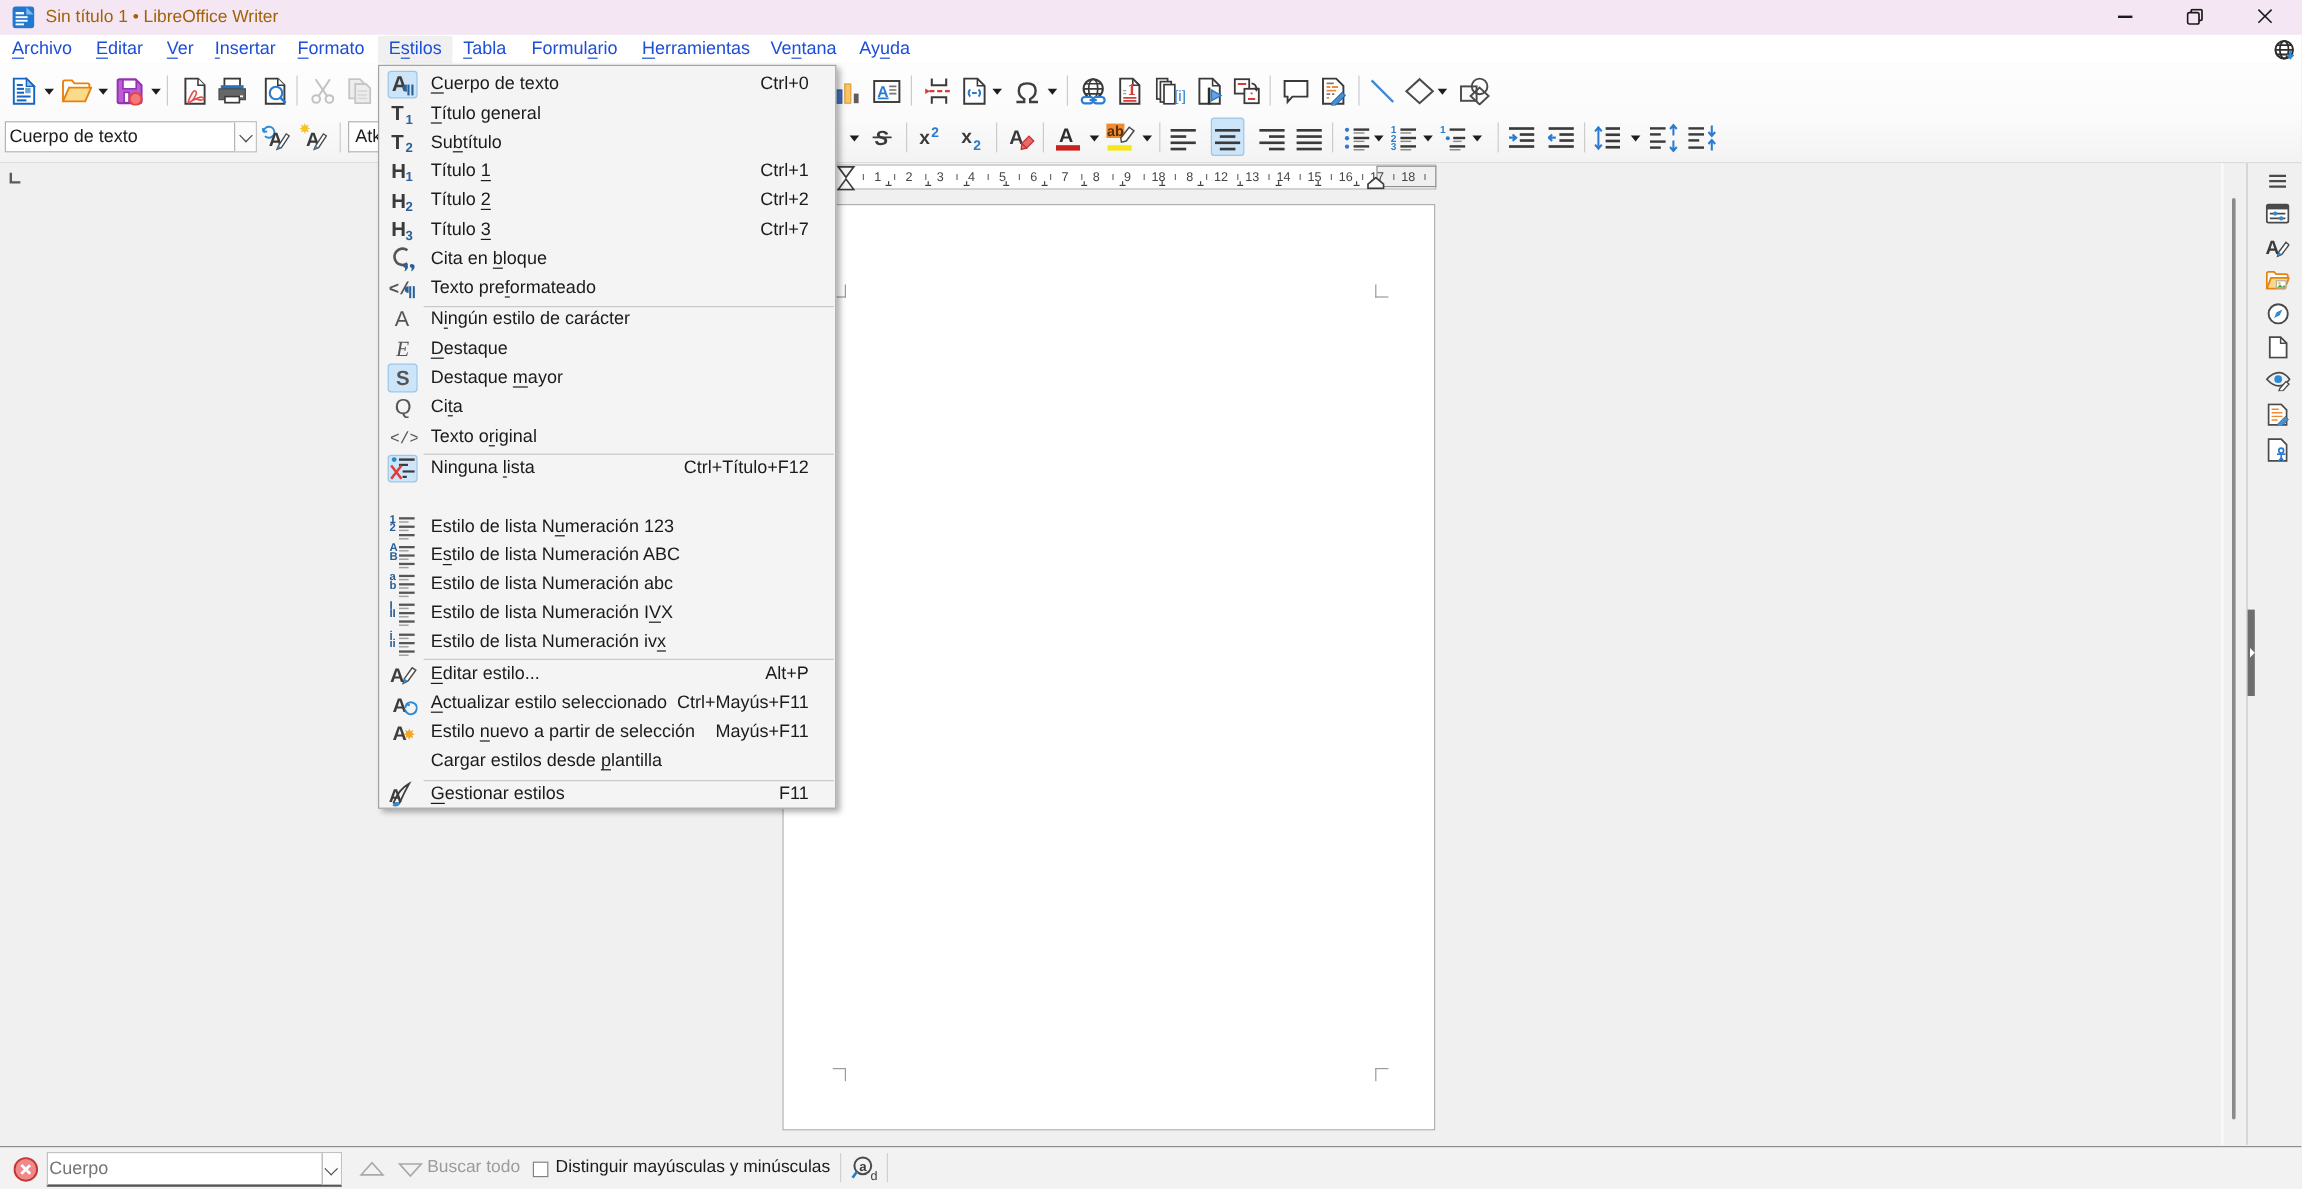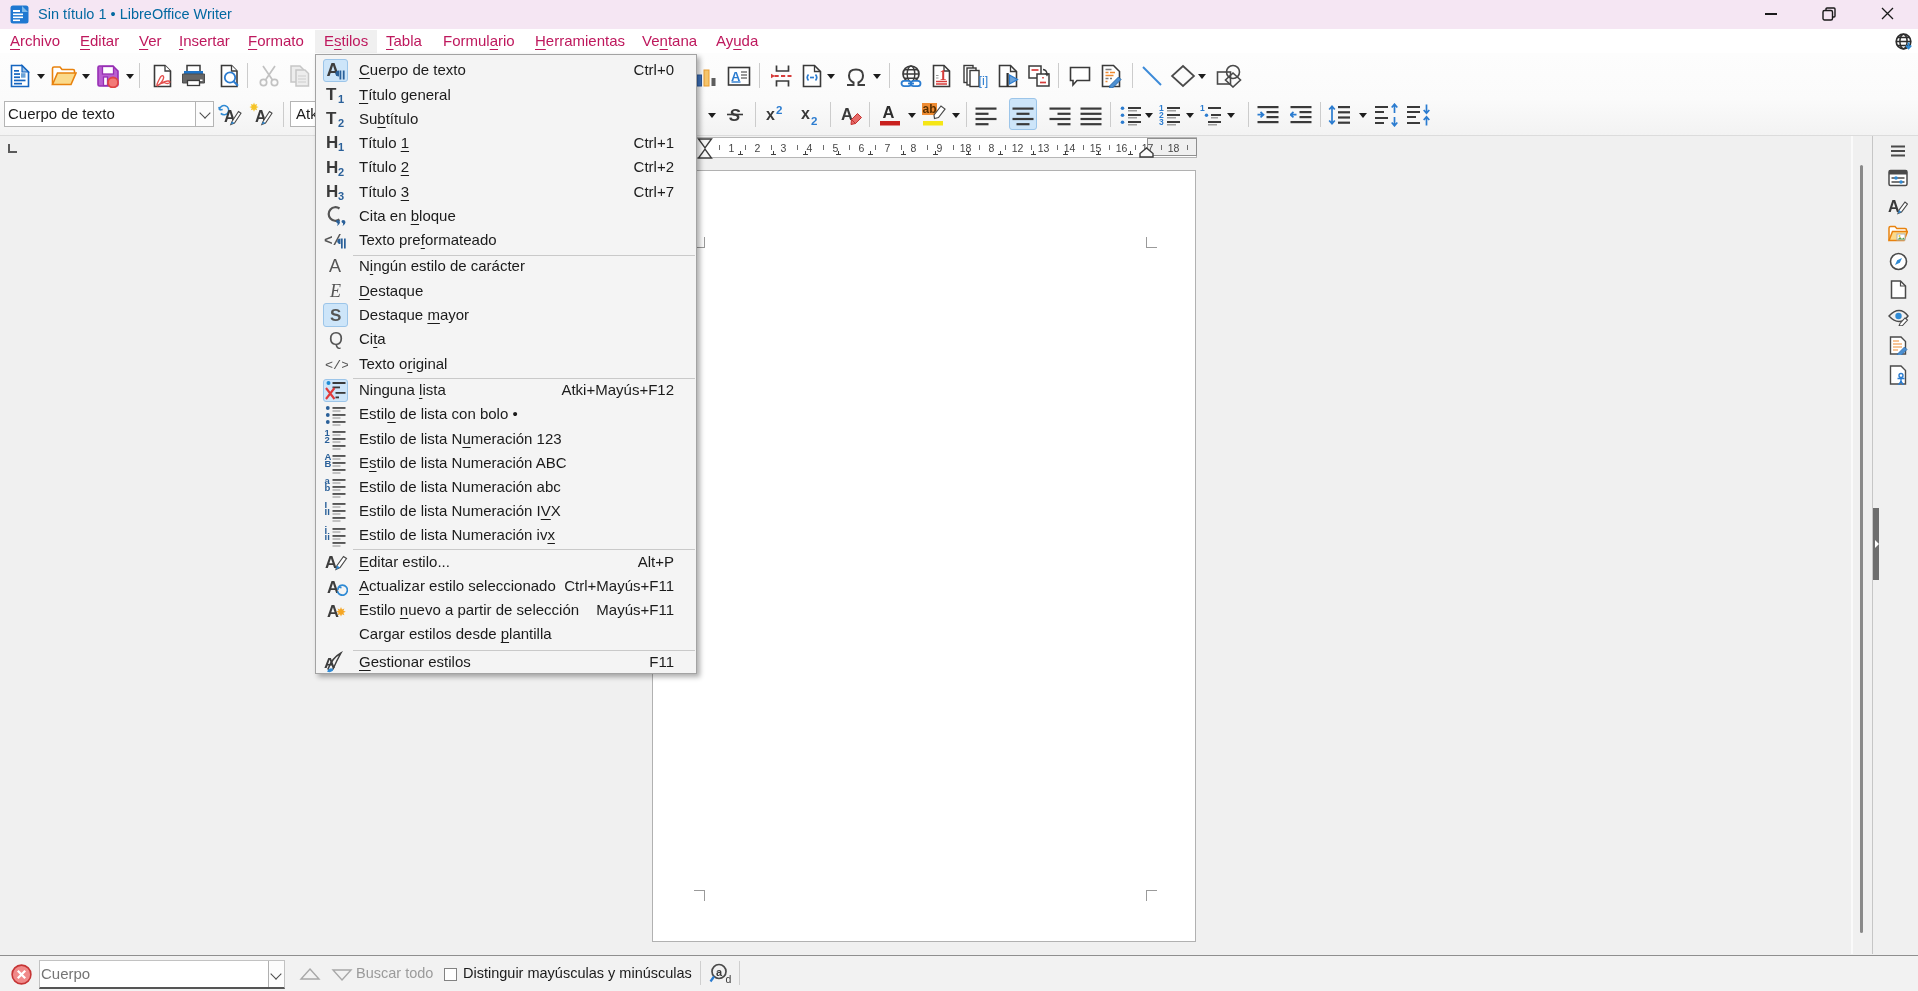--- a/index.html
+++ b/index.html
@@ -1,20 +1,20 @@
 <!DOCTYPE html>
 <html><head><meta charset="utf-8">
 <style>
 html,body{margin:0;padding:0;}
 body{width:1918px;height:991px;overflow:hidden;position:relative;
  font-family:"Liberation Sans",sans-serif;background:#f0f0f0;}
 .abs{position:absolute;}
 #titlebar{left:0;top:0;width:1918px;height:29px;background:#f5e6f3;}
 #menubar{left:0;top:29px;width:1918px;height:24px;background:#ffffff;}
-.mbi{position:absolute;top:0;height:24px;line-height:24px;font-size:15px;color:#be185d;white-space:pre;text-align:center;}
+.mbi{position:absolute;top:0;height:24px;line-height:24px;font-size:15px;color:#1d4ed8;white-space:pre;text-align:center;}
 #toolbars{left:0;top:53px;width:1918px;height:82px;background:linear-gradient(180deg,#fdfdfd 0%,#fbfbfb 55%,#f3f3f3 100%);border-bottom:1px solid #dcdcdc;}
 .tsep{position:absolute;width:1px;background:#cccccc;}
 .tsep.r1{top:63px;height:25px;}
 .tsep.r2{top:102px;height:25px;}
 .icon{position:absolute;}
 .darr{position:absolute;width:0;height:0;border-left:4.5px solid transparent;border-right:4.5px solid transparent;border-top:5.5px solid #1d1d1d;}
 .combo{position:absolute;background:#fff;border:1px solid #b4b4b4;box-sizing:border-box;}
 .combobtn{position:absolute;background:#fcfcfc;border-left:1px solid #b4b4b4;box-sizing:border-box;}
 .chev{position:absolute;width:7px;height:7px;border-right:1.6px solid #4a4a4a;border-bottom:1.6px solid #4a4a4a;transform:rotate(45deg);}
 #workspace{left:0;top:136px;width:1851px;height:818px;background:#f0f0f0;}
@@ -38,21 +38,21 @@
 
 <div class="abs" id="titlebar"></div>
 <svg class="abs" style="left:10px;top:5px" width="19" height="19" viewBox="0 0 19 19">
 <rect x="0.5" y="0.5" width="18" height="18" rx="2.5" fill="#1f78d1"></rect>
 <path d="M12 1 L18 7 L12 7 Z" fill="#7db9e8"></path>
 <rect x="3" y="5" width="7" height="2" fill="#fff"></rect>
 <rect x="3" y="8.5" width="10" height="1.6" fill="#fff"></rect>
 <rect x="3" y="11.5" width="10" height="1.6" fill="#fff"></rect>
 <rect x="3" y="14.5" width="7" height="1.6" fill="#fff"></rect>
 </svg>
-<div class="abs" style="left:38px;top:0;height:37px;line-height:29px;font-size:14.5px;color:#0369a1">Sin título 1 • LibreOffice Writer</div>
+<div class="abs" style="left:38px;top:0;height:37px;line-height:29px;font-size:14.5px;color:#a16207">Sin título 1 • LibreOffice Writer</div>
 <div class="abs" style="left:1765px;top:13px;width:12px;height:1.5px;background:#1a1a1a"></div>
 <svg class="abs" style="left:1822px;top:7px" width="14" height="14" viewBox="0 0 14 14" fill="none" stroke="#1a1a1a" stroke-width="1.4">
 <rect x="1" y="3.5" width="9.5" height="9.5" rx="1.5"></rect>
 <path d="M4 3.5 L4 2 Q4 1 5 1 L12 1 Q13 1 13 2 L13 9 Q13 10 12 10 L10.5 10"></path>
 </svg>
 <svg class="abs" style="left:1881px;top:7px" width="13" height="13" viewBox="0 0 13 13" stroke="#1a1a1a" stroke-width="1.3">
 <path d="M1 1 L12 12 M12 1 L1 12"></path>
 </svg>
 <div class="abs" id="menubar"></div>
 <div class="abs" style="left:315px;top:30px;width:62px;height:23px;background:#f0f0f0"></div>
@@ -655,37 +655,21 @@
         <svg width="24" height="24" viewBox="0 0 24 24">
           <rect x="8.5" y="4" width="13" height="2" fill="#3a3a3a"></rect>
           <rect x="8.5" y="8.5" width="7.5" height="1.8" fill="#3a3a3a"></rect>
           <circle cx="4.5" cy="5" r="2" fill="#1e8bd4"></circle>
           <rect x="11.5" y="14" width="10" height="1.8" fill="#3a3a3a"></rect>
           <rect x="11.5" y="18.5" width="3.5" height="1.8" fill="#3a3a3a"></rect>
           <path d="M2 10 L10.5 21 M10.5 10 L2 21" stroke="#e03a3a" stroke-width="2.1"></path>
         </svg>
       </div>
 <div class="mlab">Ninguna <u>l</u>ista</div>
-<div class="msc">Atki+Mayús+F12</div>
-</div>
-<div class="mrow" style="top:347.4px">
-<div class="mico">
-        <svg width="24" height="24" viewBox="0 0 24 24">
-          <rect x="8.5" y="4" width="13" height="1.9" fill="#555555"></rect>
-          <rect x="8.5" y="7.4" width="8" height="1.2" fill="#a0a0a0"></rect>
-          <rect x="8.5" y="11" width="13" height="1.9" fill="#555555"></rect>
-          <rect x="8.5" y="14.4" width="8" height="1.2" fill="#a0a0a0"></rect>
-          <rect x="8.5" y="18" width="13" height="1.9" fill="#555555"></rect>
-          <rect x="8.5" y="21.4" width="8" height="1.2" fill="#a0a0a0"></rect>
-          <circle cx="3.8" cy="5" r="1.9" fill="#2a6099"></circle>
-          <circle cx="3.8" cy="12" r="1.9" fill="#2a6099"></circle>
-          <circle cx="3.8" cy="19" r="1.9" fill="#2a6099"></circle>
-        </svg>
-      </div>
-<div class="mlab">Estil<u>o</u> de lista con bolo •</div>
+<div class="msc">Ctrl+Título+F12</div>
 </div>
 <div class="mrow" style="top:371.6px">
 <div class="mico">
         <svg width="24" height="24" viewBox="0 0 24 24">
           <rect x="8.5" y="4" width="13" height="1.9" fill="#555555"></rect>
           <rect x="8.5" y="7.4" width="8" height="1.2" fill="#a0a0a0"></rect>
           <rect x="8.5" y="11" width="13" height="1.9" fill="#555555"></rect>
           <rect x="8.5" y="14.4" width="8" height="1.2" fill="#a0a0a0"></rect>
           <rect x="8.5" y="18" width="13" height="1.9" fill="#555555"></rect>
           <rect x="8.5" y="21.4" width="8" height="1.2" fill="#a0a0a0"></rect>

